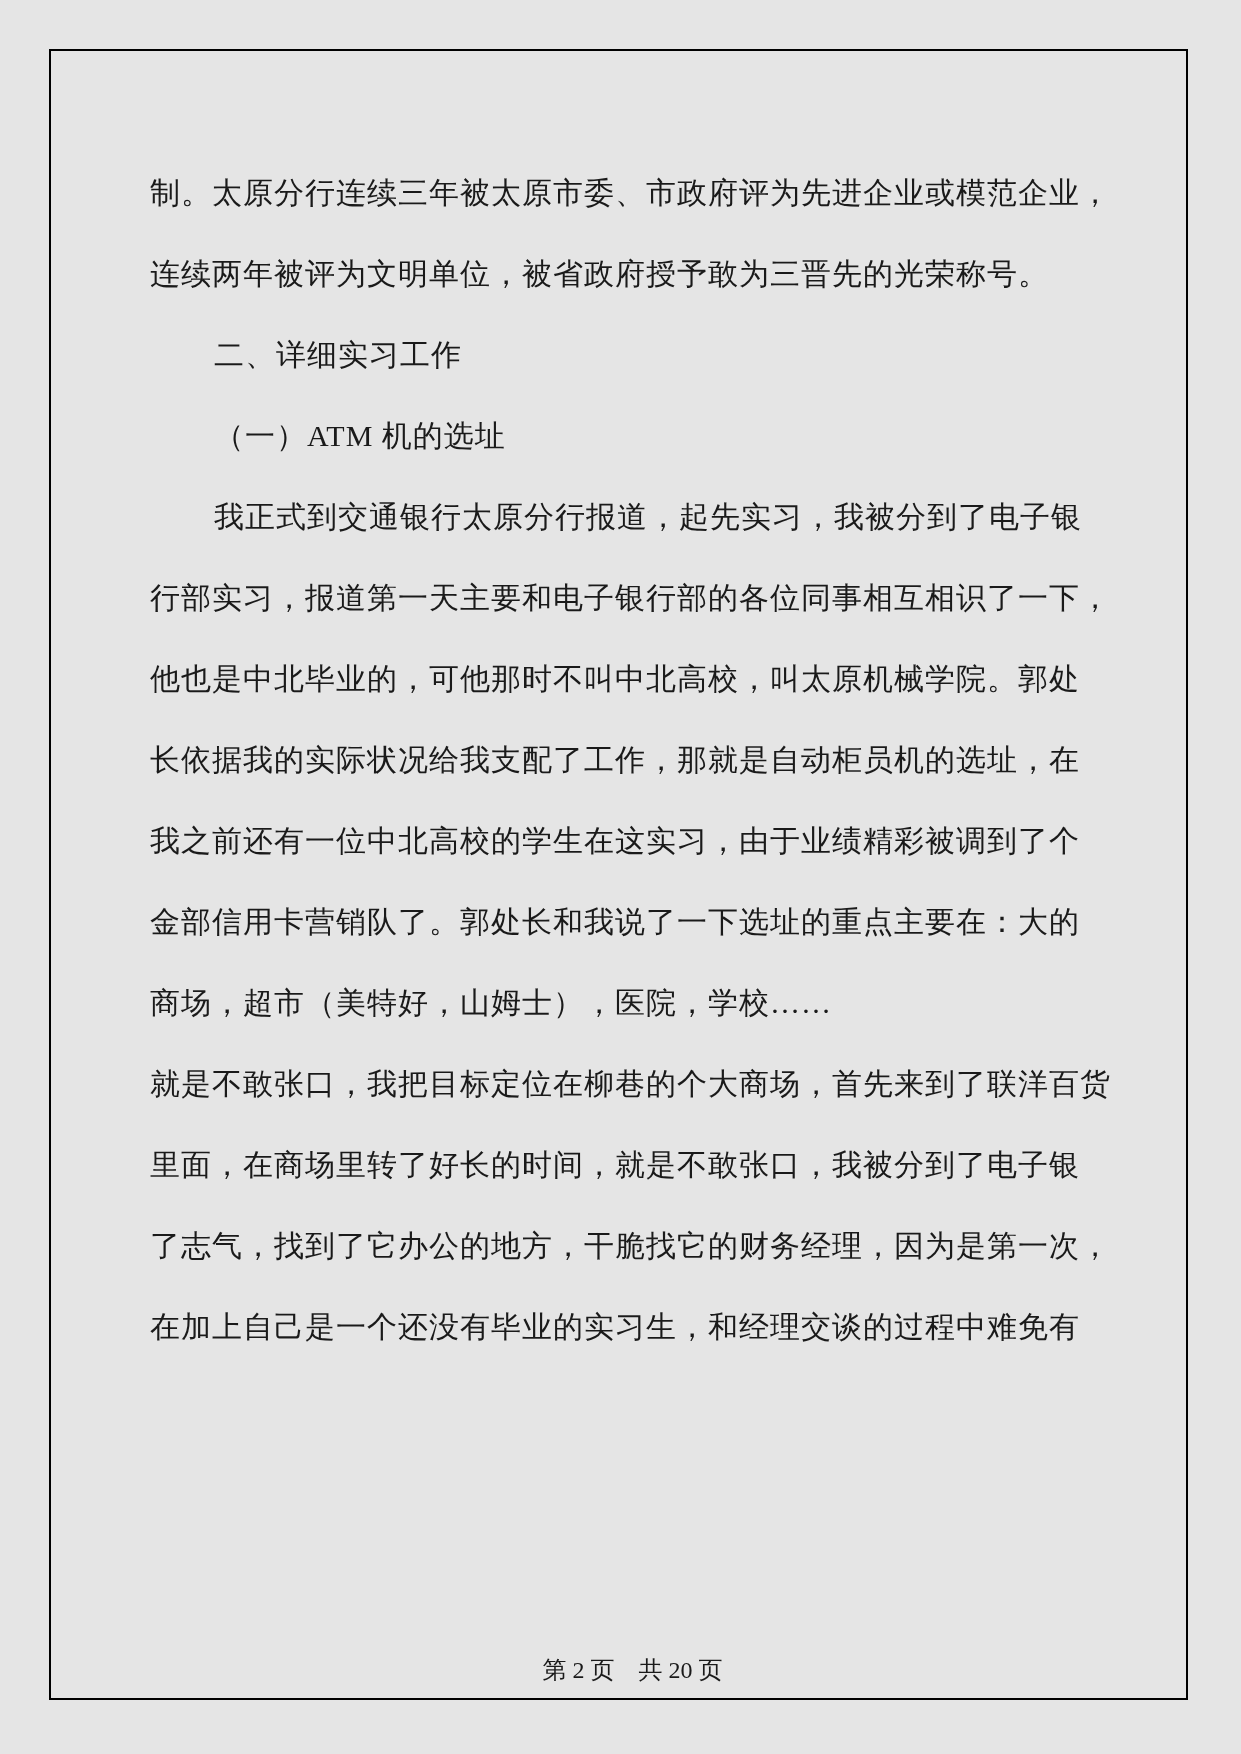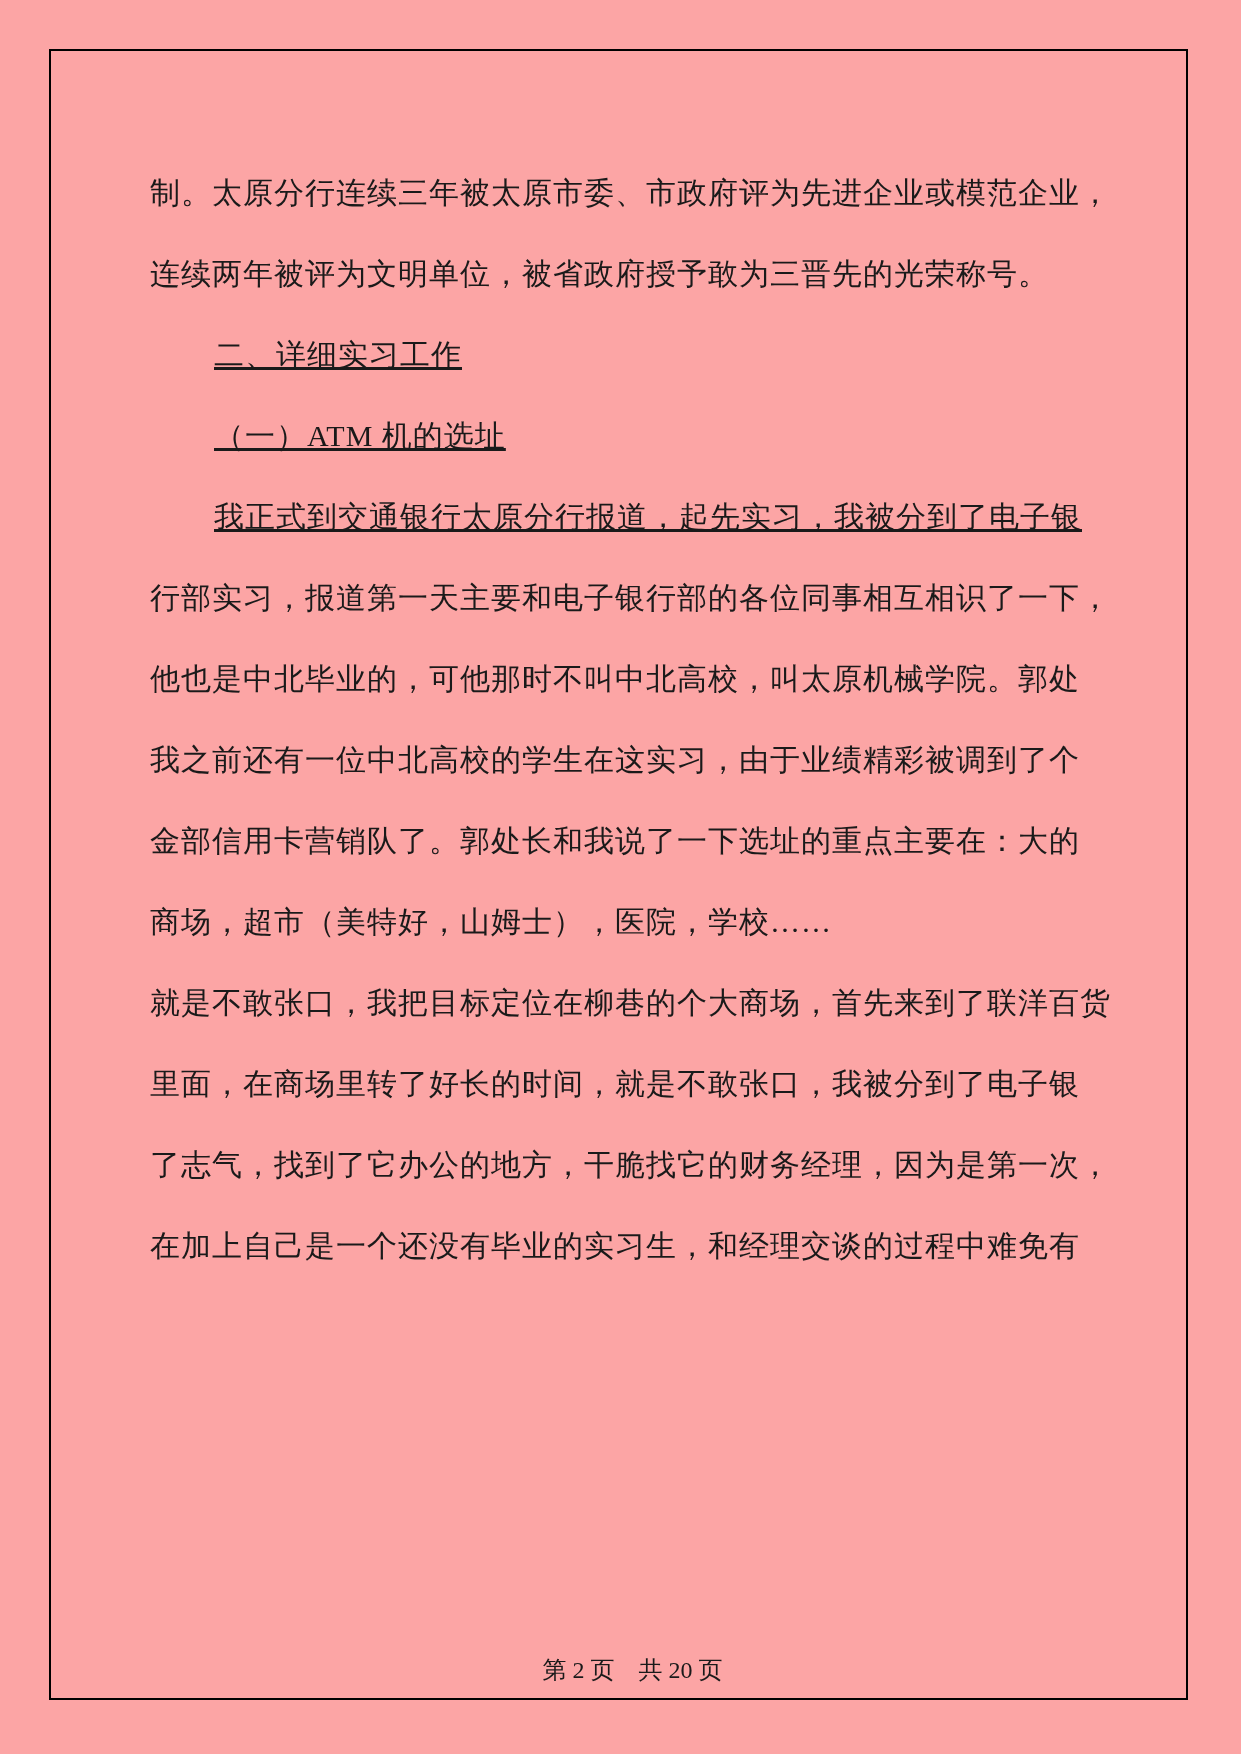--- a/index.html
+++ b/index.html
@@ -4,21 +4,21 @@
 <style>
   html, body {
     margin: 0;
     padding: 0;
     background: #ffffff;
   }
   .page {
     position: relative;
     width: 1241px;
     height: 1754px;
-    background: #fca5a5;
+    background: #e5e5e5;
     font-family: "Liberation Serif", "DejaVu Serif", serif;
     color: #1a1a1a;
     overflow: hidden;
   }
   .frame {
     position: absolute;
     left: 49px;
     top: 49px;
     width: 1139px;
     height: 1651px;
@@ -34,21 +34,20 @@
   .line {
     height: 81px;
     line-height: 81px;
     font-size: 30px;
     letter-spacing: 1px;
     white-space: nowrap;
     font-weight: normal;
   }
   .indent {
     padding-left: 64px;
-    text-decoration: underline;
   }
   .footer {
     position: absolute;
     left: 0;
     top: 1622px;
     width: 1241px;
     text-align: center;
     font-size: 24px;
     line-height: 32px;
     white-space: pre;
@@ -63,20 +62,21 @@
   <div class="frame"></div>
 
   <div class="body-text">
     <div class="line">制。太原分行连续三年被太原市委、市政府评为先进企业或模范企业，</div>
     <div class="line">连续两年被评为文明单位，被省政府授予敢为三晋先的光荣称号。</div>
     <div class="line indent">二、详细实习工作</div>
     <div class="line indent">（一）ATM 机的选址</div>
     <div class="line indent">我正式到交通银行太原分行报道，起先实习，我被分到了电子银</div>
     <div class="line">行部实习，报道第一天主要和电子银行部的各位同事相互相识了一下，</div>
     <div class="line">他也是中北毕业的，可他那时不叫中北高校，叫太原机械学院。郭处</div>
+    <div class="line">长依据我的实际状况给我支配了工作，那就是自动柜员机的选址，在</div>
     <div class="line">我之前还有一位中北高校的学生在这实习，由于业绩精彩被调到了个</div>
     <div class="line">金部信用卡营销队了。郭处长和我说了一下选址的重点主要在：大的</div>
     <div class="line">商场，超市（美特好，山姆士），医院，学校……</div>
     <div class="line">就是不敢张口，我把目标定位在柳巷的个大商场，首先来到了联洋百货</div>
     <div class="line">里面，在商场里转了好长的时间，就是不敢张口，我被分到了电子银</div>
     <div class="line">了志气，找到了它办公的地方，干脆找它的财务经理，因为是第一次，</div>
     <div class="line">在加上自己是一个还没有毕业的实习生，和经理交谈的过程中难免有</div>
   </div>
 
   <div class="footer">

